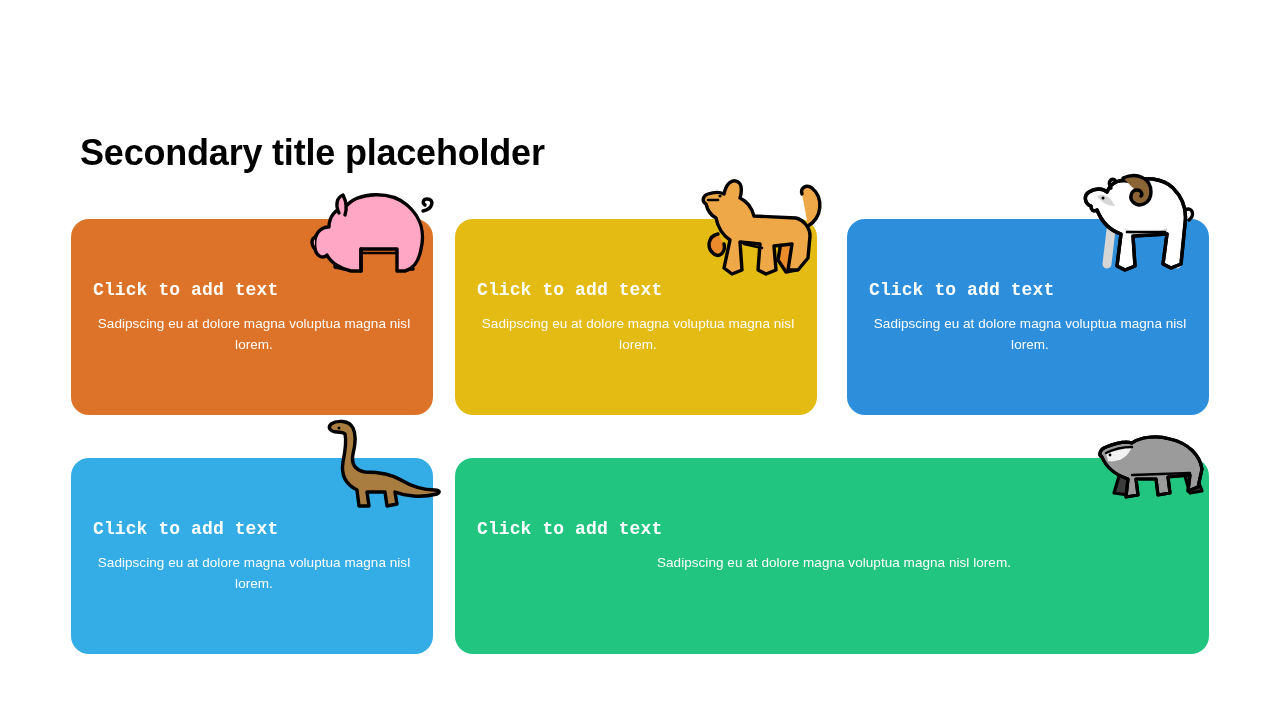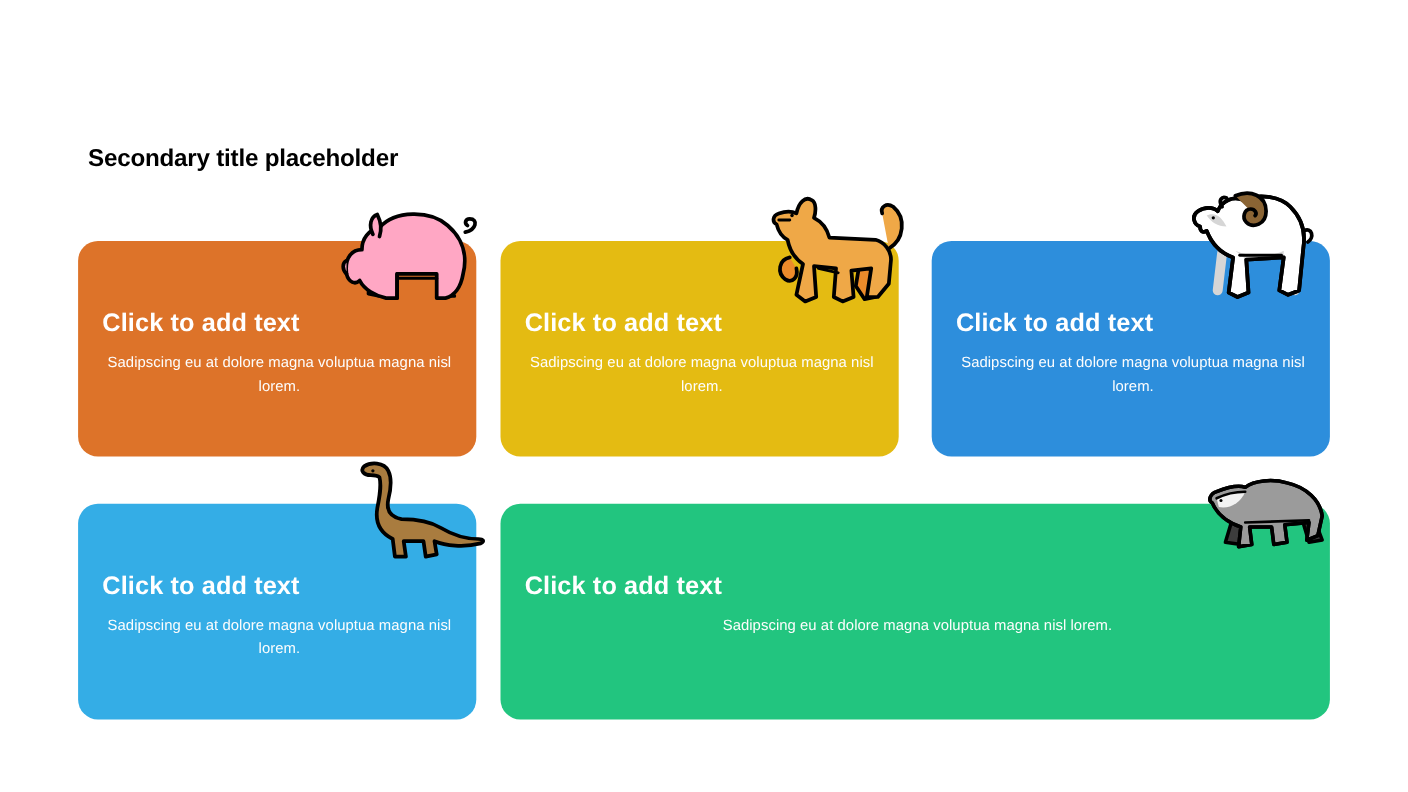--- a/index.html
+++ b/index.html
@@ -20,21 +20,21 @@
     width: 1280px;
     height: 720px;
     background: #ffffff;
   }
 
   
   .slide-title {
     position: absolute;
     left: 80px;
     top: 131px;
-    font-size: 22px;
+    font-size: 36px;
     font-weight: bold;
     color: #000000;
     letter-spacing: -0.2px;
     line-height: 1.2;
     white-space: nowrap;
   }
 
   
   .card {
     position: absolute;
@@ -42,26 +42,27 @@
     box-sizing: border-box;
     overflow: visible;
   }
   .card-body {
     position: absolute;
     left: 22px;
     right: 18px;
     top: 61px;
   }
   .card-heading {
-    font-size: 23px;
+    font-size: 18px;
     font-weight: bold;
     color: #ffffff;
     margin: 0 0 11px 0;
     line-height: 1.2;
     letter-spacing: 0.1px;
+    font-family: Liberation Mono, monospace;
   }
   .card-text {
     font-size: 13.5px;
     font-weight: normal;
     color: #fdfdfd;
     margin: 0;
     line-height: 1.62;
     letter-spacing: 0.05px;
     text-align: center;
   }

